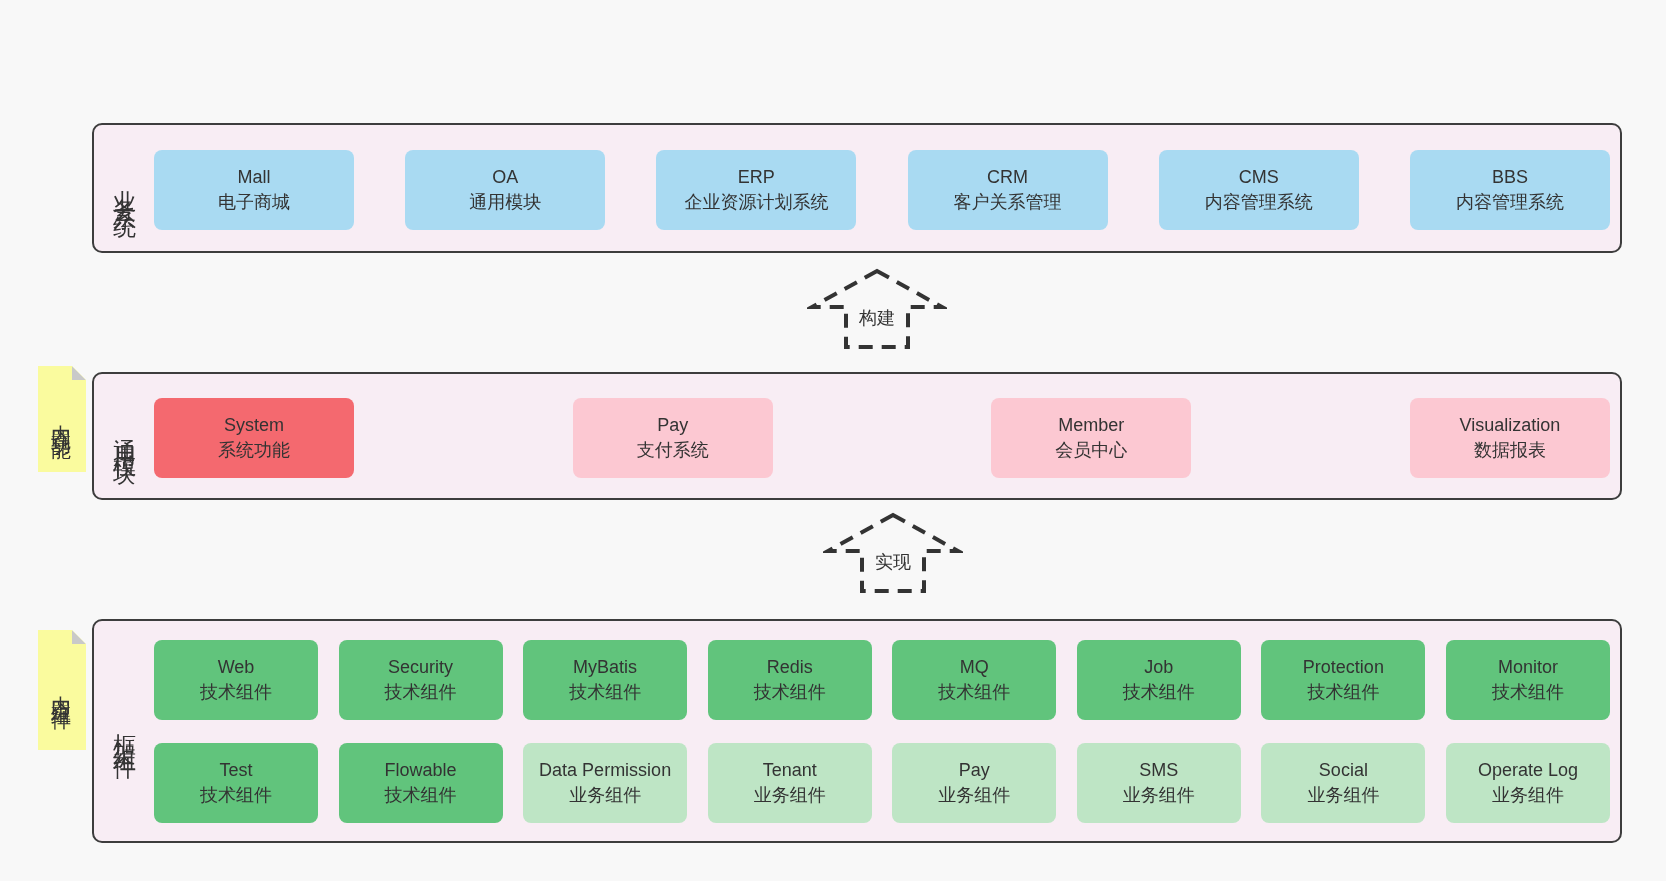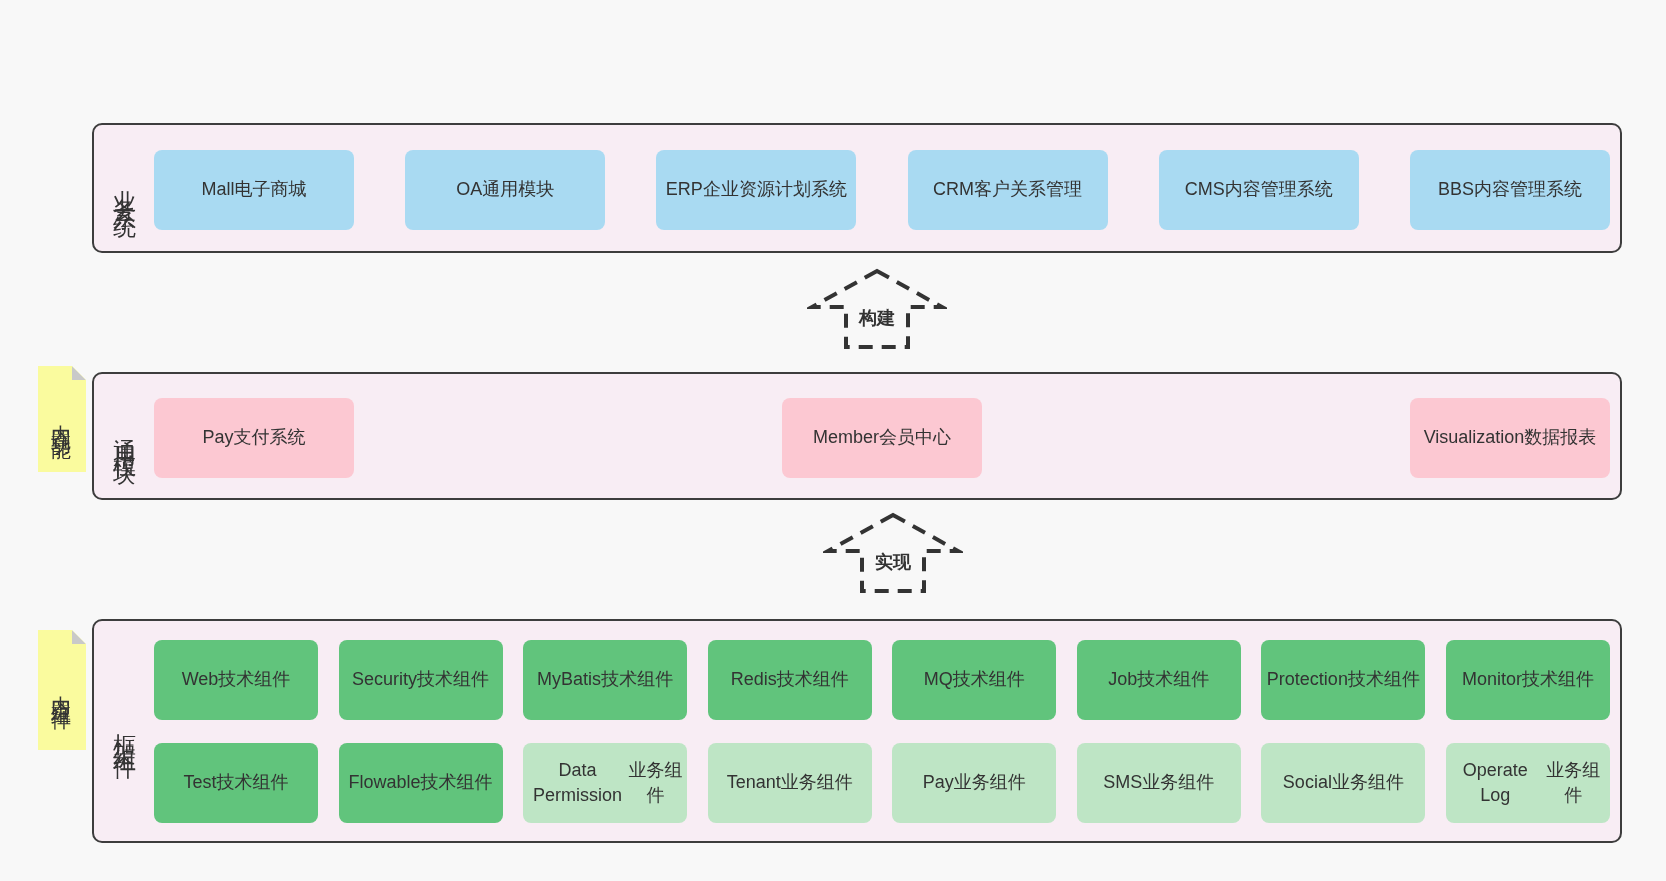--- a/index.html
+++ b/index.html
@@ -46,20 +46,21 @@
   }
   #panel-business .row{top:25px;}
   #panel-modules .row{top:24px;}
   #panel-framework .row-1{top:19px;}
   #panel-framework .row-2{top:122px;}
 
   .box{
     height:80px;
     border-radius:8px;
     display:flex;
+    flex-direction:column;
     justify-content:center;
     align-items:center;
     text-align:center;
     font-size:18px;
     line-height:1.4;
     padding:0 4px;
     box-sizing:border-box;
   }
   .w200{width:200px;}
   .w150{width:164px;}
@@ -92,21 +93,21 @@
     transform:translate(-50%,-50%);
     writing-mode:vertical-rl;
     text-orientation:upright;
     font-size:20px;
     letter-spacing:5px;
     white-space:nowrap;
     color:#333;
   }
 
   
-  .arrow{position:absolute;width:140px;height:86px;font-weight:bold;}
+  .arrow{position:absolute;width:140px;height:86px;}
   #arrow-build{left:807px;top:266px;}
   #arrow-implement{left:823px;top:510px;}
   .arrow svg{position:absolute;left:0;top:0;width:140px;height:86px;}
   .arrow path{
     fill:#f8f8f8;
     stroke:#333;
     stroke-width:4;
     stroke-dasharray:14 9;
   }
   .arrow-label{
@@ -162,20 +163,24 @@
   </div>
 
   <div class="sticky" id="note-features">
     <span class="fold"></span>
     <span class="sticky-text">内置功能</span>
   </div>
 
   <section class="panel" id="panel-modules">
     <div class="panel-label">通用模块</div>
     <div class="row">
+      <div class="box red w200">
+        <span class="name">System</span>
+        <span class="sub">系统功能</span>
+      </div>
       <div class="box pink w200">
         <span class="name">Pay</span>
         <span class="sub">支付系统</span>
       </div>
       <div class="box pink w200">
         <span class="name">Member</span>
         <span class="sub">会员中心</span>
       </div>
       <div class="box pink w200">
         <span class="name">Visualization</span>

